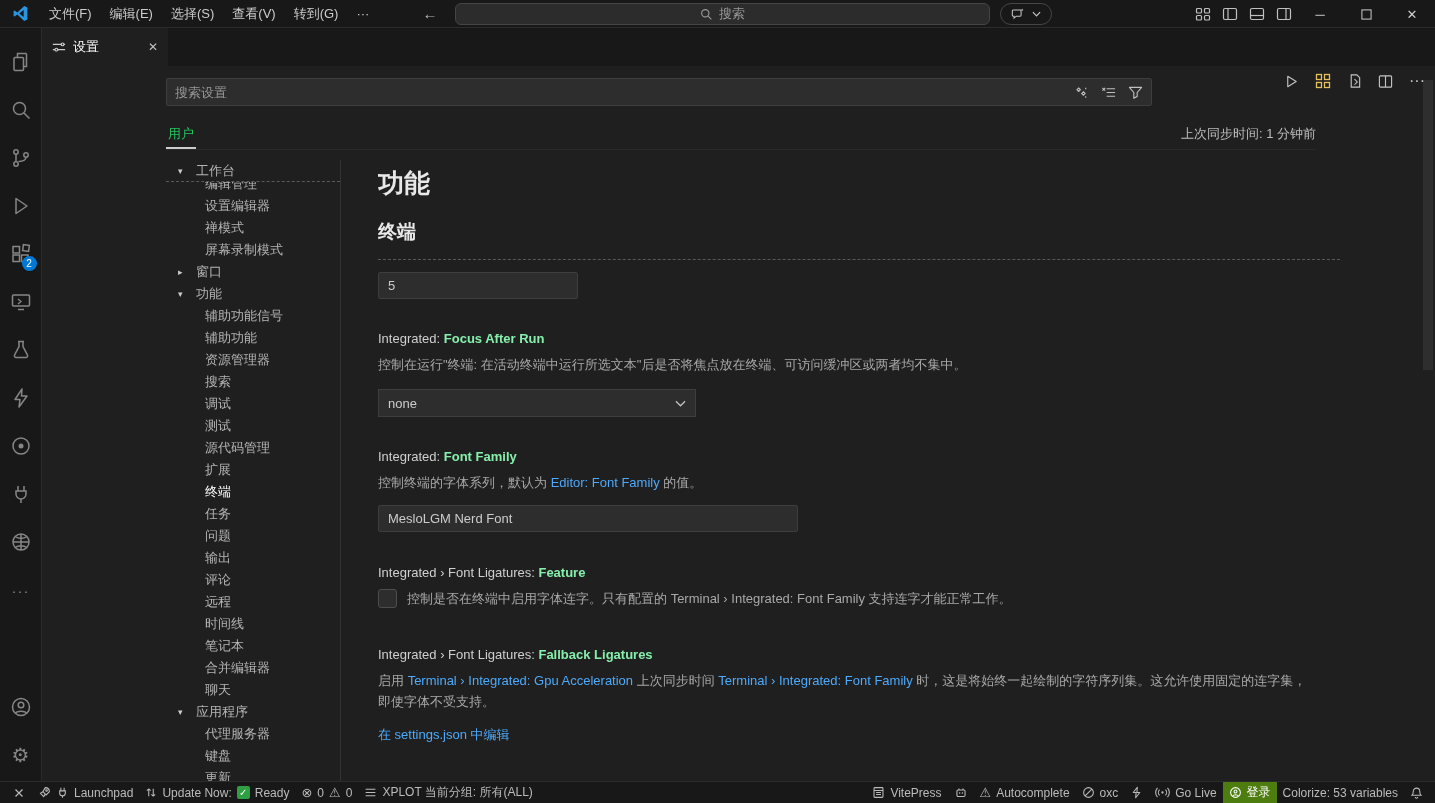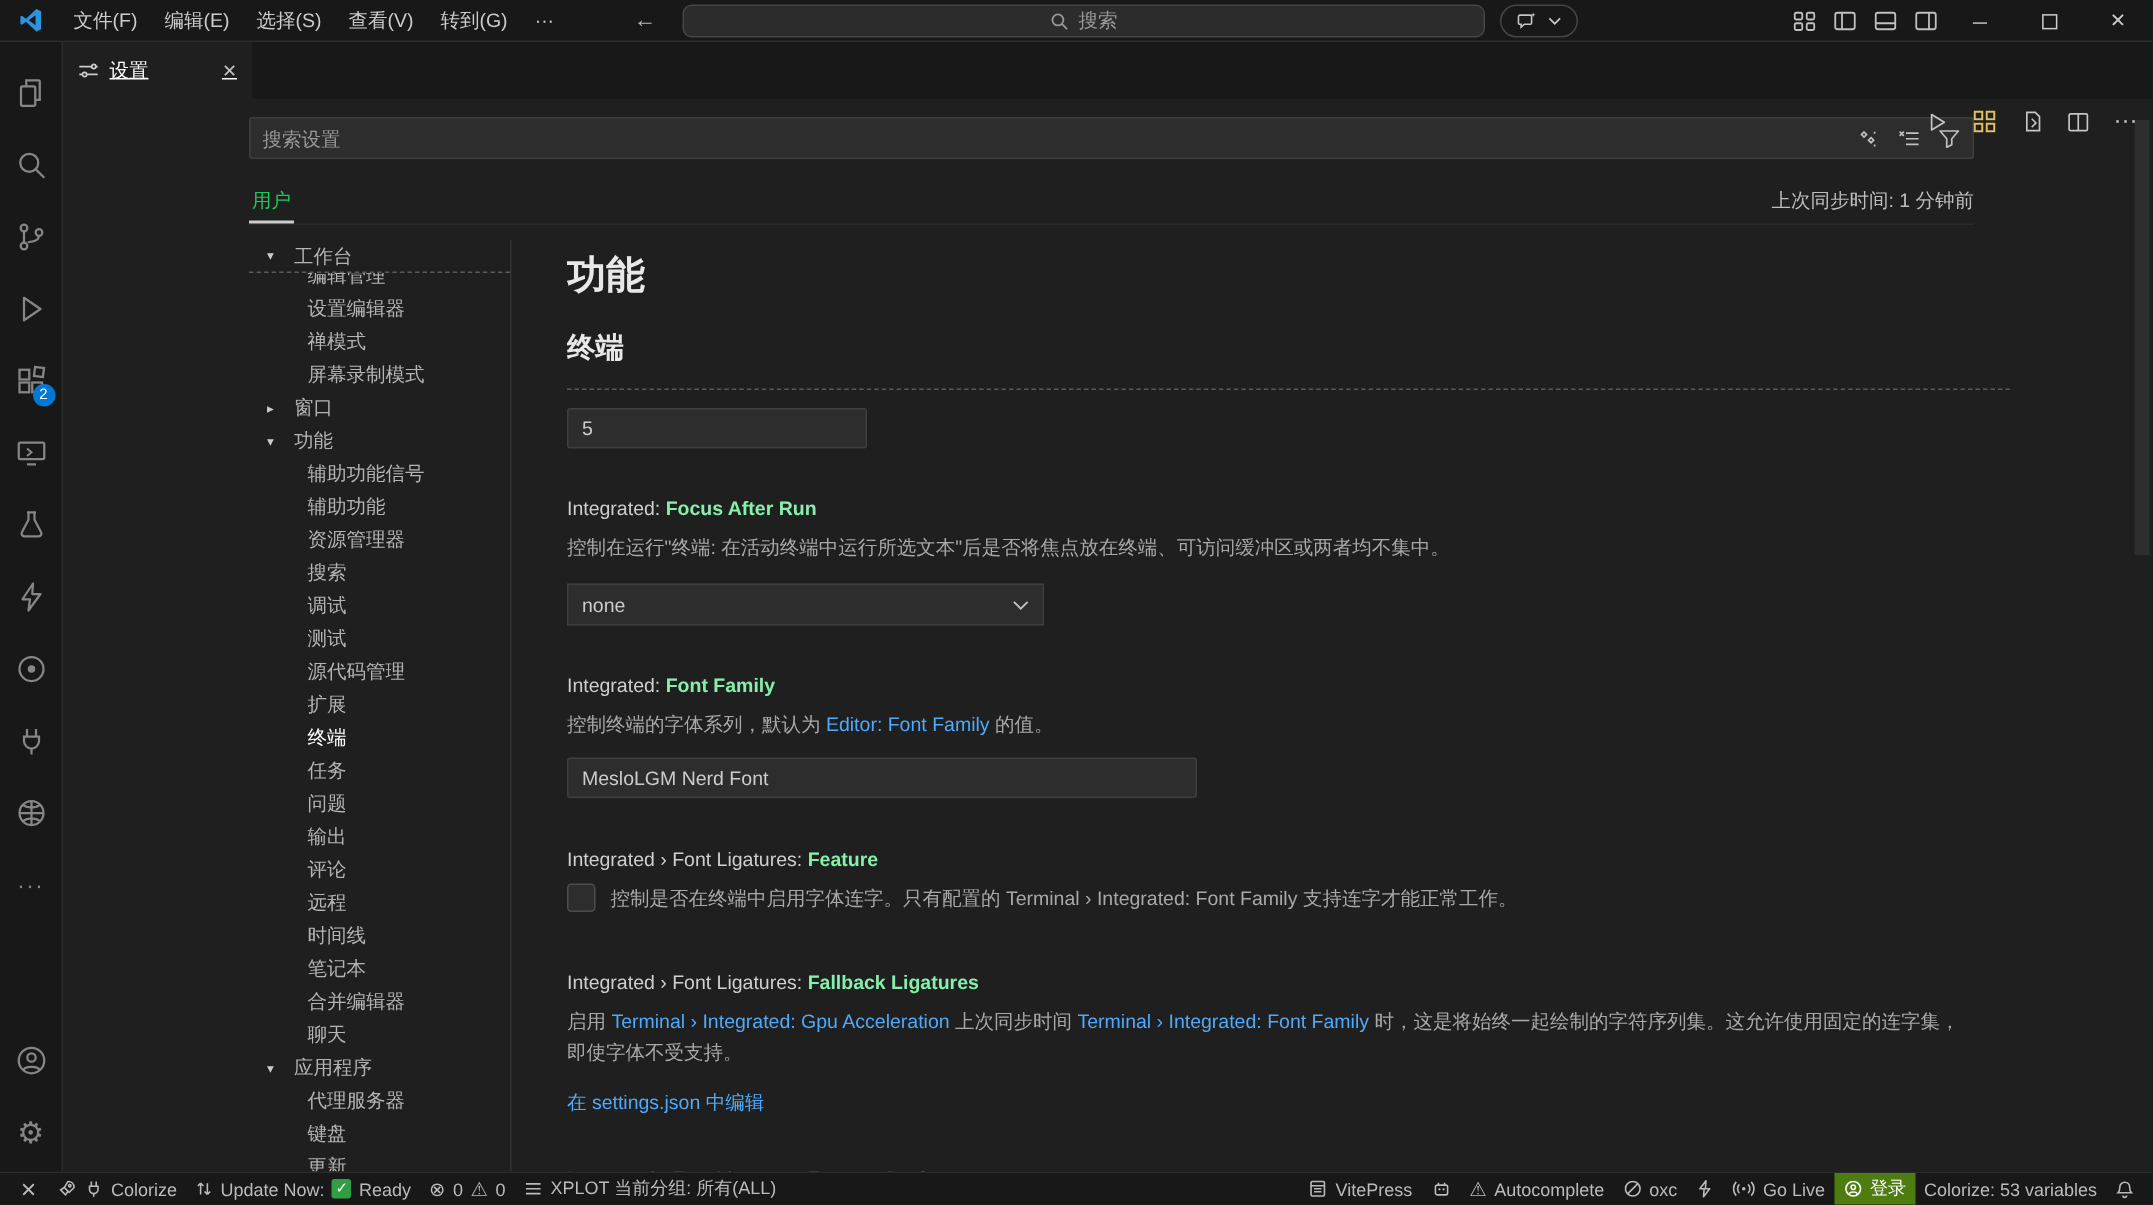--- a/index.html
+++ b/index.html
@@ -27,27 +27,27 @@
   .activitybar { width:42px; background:#181818; border-right:1px solid #2b2b2b; display:flex; flex-direction:column; align-items:center; padding-top:10px; position:relative; }
   .ab-item { width:42px; height:48px; display:flex; align-items:center; justify-content:center; color:#868686; position:relative; cursor:pointer; }
   .ab-badge { position:absolute; right:5px; bottom:7px; min-width:15px; height:15px; border-radius:8px; background:#0078d4; color:#fff;
     font-size:10px; display:flex; align-items:center; justify-content:center; padding:0 3px; }
   .ab-bottom { position:absolute; bottom:2px; display:flex; flex-direction:column; align-items:center; }
   .ab-dots { font-size:15px; letter-spacing:1px; }
   .gear-glyph { font-size:20px; }
 
   .editor { flex:1; display:flex; flex-direction:column; position:relative; }
   .tabbar { height:38px; background:#181818; display:flex; position:relative; }
-  .tab { width:126px; background:#1f1f1f; display:flex; align-items:center; padding:0 10px; gap:7px; font-size:13px; color:#ffffff;text-decoration:underline; }
+  .tab { width:126px; background:#1f1f1f; display:flex; align-items:center; padding:0 10px; gap:7px; font-size:13px; color:#ffffff; }
   .tab-close { margin-left:auto; color:#c0c0c0; font-size:12px; cursor:pointer; }
   .editor-actions { position:absolute; right:10px; top:44px; display:flex; gap:16px; align-items:center; color:#c5c5c5; z-index:5; }
 
   
   .settings { flex:1; position:relative; background:#1f1f1f; overflow:hidden; }
-  .s-search { position:absolute; left:124px; top:12px; width:1150px; height:28px; background:#2d2d2d;
+  .s-search { position:absolute; left:124px; top:12px; width:986px; height:28px; background:#2d2d2d;
     border:1px solid #3e3e3e; border-radius:2px; display:flex; align-items:center;gap:34px; }
   .s-search input { flex:1; background:transparent; border:0; outline:0; color:#cccccc; font-size:13px; padding:0 8px; }
   .s-search input::placeholder { color:#989898; }
   .s-search-icons { display:flex; gap:12px; padding-right:8px; color:#c0c0c0; }
   .scope-row { position:absolute; left:124px; right:119px; top:52px; height:32px; border-bottom:1px solid #2a2a2a; display:flex; align-items:center; }
   .scope-tab { font-size:13px; color:#22c55e; position:relative; padding:0 2px; height:100%; display:flex; align-items:center; cursor:pointer; }
   .scope-tab::after { content:""; position:absolute; left:0; right:0; bottom:0; height:2px; background:#cccccc; }
   .last-sync { margin-left:auto; font-size:13px; color:#bdbdbd; }
 
   .toc { position:absolute; left:124px; top:94px; bottom:0; width:174px; overflow:hidden; }
@@ -528,21 +528,21 @@
     <svg width="13" height="13" viewBox="0 0 16 16" fill="none" stroke="currentColor" stroke-width="1.3">
         <path d="M9 2c3 0 5 2 5 5l-4 4-4-4z"></path>
         <path d="M6 7 3 9l2 2 2 2 2-3"></path>
         <circle cx="10.5" cy="5.5" r="1"></circle>
       </svg>
     <svg width="13" height="13" viewBox="0 0 16 16" fill="none" stroke="currentColor" stroke-width="1.3">
         <path d="M6 2v4M10 2v4"></path>
         <path d="M4.5 6h7v2.5a3.5 3.5 0 0 1-7 0z"></path>
         <path d="M8 12v2.5"></path>
       </svg>
-    <span data-bind="status_bar.left.launchpad">Colorize</span>
+    <span data-bind="status_bar.left.launchpad">Launchpad</span>
   </div>
   <div class="sb-item">
     <svg width="12" height="13" viewBox="0 0 16 16" fill="none" stroke="currentColor" stroke-width="1.4">
         <path d="M5 13V3M5 3 2.5 5.5M5 3l2.5 2.5"></path>
         <path d="M11 3v10m0 0 2.5-2.5M11 13 8.5 10.5"></path>
       </svg>
     <span data-bind="status_bar.left.update_label">Update Now:</span>
     <span class="sb-check" data-bind="icons.check">✓</span>
     <span data-bind="status_bar.left.update_state">Ready</span>
   </div>

